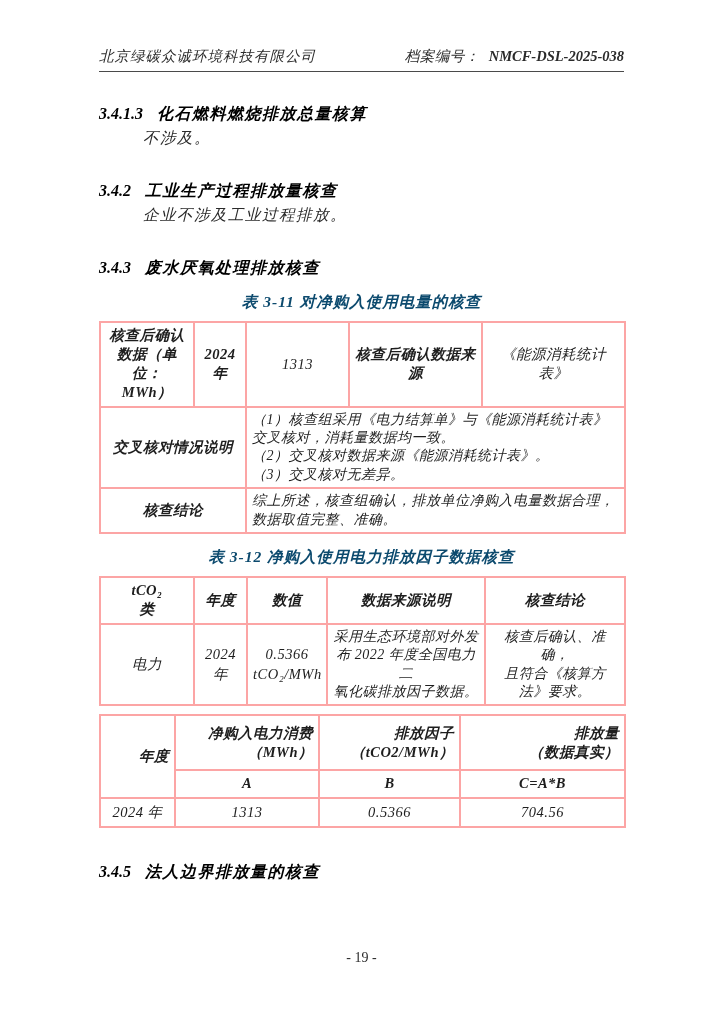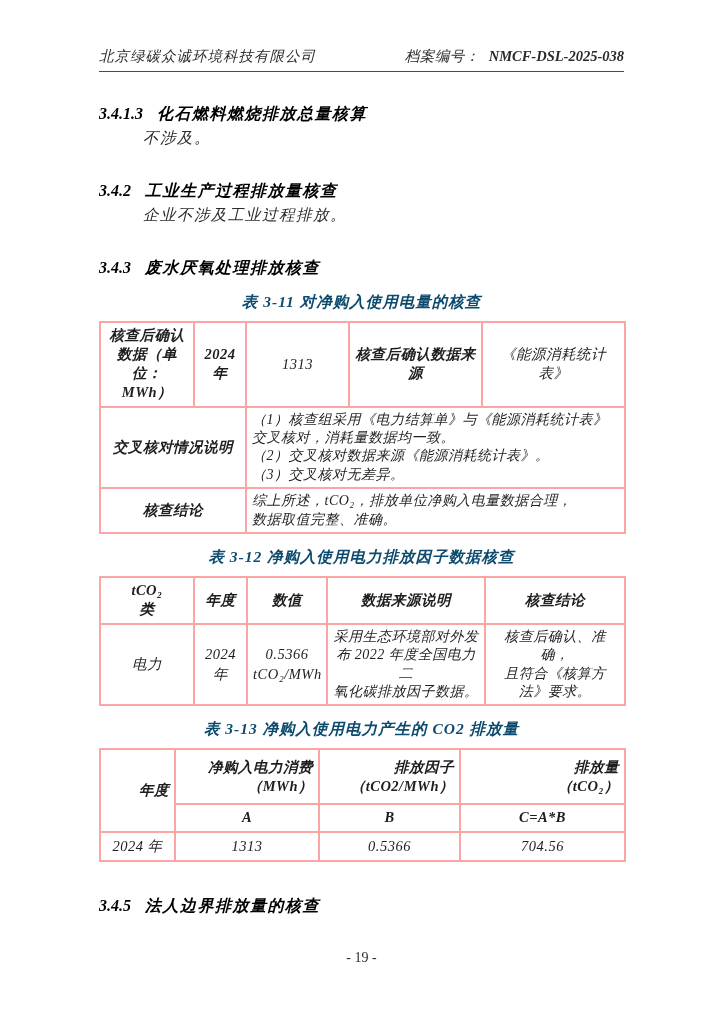--- a/index.html
+++ b/index.html
@@ -147,21 +147,21 @@
     </tr>
     <tr class="t11-r2">
       <td class="bold" colspan="2">交叉核对情况说明</td>
       <td class="preline left small" colspan="3">（1）核查组采用《电力结算单》与《能源消耗统计表》
 交叉核对，消耗量数据均一致。
 （2）交叉核对数据来源《能源消耗统计表》。
 （3）交叉核对无差异。</td>
     </tr>
     <tr class="t11-r3">
       <td class="bold" colspan="2">核查结论</td>
-      <td class="preline left small" colspan="3">综上所述，tCO₂，排放单位净购入电量数据合理，
+      <td class="preline left small" colspan="3">综上所述，核查组确认，排放单位净购入电量数据合理，
 数据取值完整、准确。</td>
     </tr>
   </tbody>
     </table>
 
   <div class="tbl-caption">表 3-12 净购入使用电力排放因子数据核查</div>
   <table>
     <colgroup>
       <col style="width:94px">
         <col style="width:53px">
@@ -187,37 +187,36 @@
       <td class="preline small">采用生态环境部对外发
 布 2022 年度全国电力二
 氧化碳排放因子数据。</td>
       <td class="preline small">核查后确认、准确，
 且符合《核算方
 法》要求。</td>
     </tr>
   </tbody>
     </table>
 
-  <div class="tbl-caption">表 3-13 净购入使用电力产生的 CO2 排放量</div>
   <table>
     <colgroup>
       <col style="width:75px">
         <col style="width:144px">
         <col style="width:141px">
         <col style="width:165px">
     </colgroup>
     <tbody>
         <tr class="t13-r1">
       <td class="bold" rowspan="2">年度</td>
       <td class="bold preline">净购入电力消费
 （MWh）</td>
       <td class="bold preline">排放因子
 （tCO2/MWh）</td>
       <td class="bold preline">排放量
-（tCO₂）</td>
+（数据真实）</td>
     </tr>
     <tr class="t13-r2">
       <td class="bold">A</td>
       <td class="bold">B</td>
       <td class="bold">C=A*B</td>
     </tr>
     <tr class="t13-r3">
       <td>2024 年</td>
       <td>1313</td>
       <td>0.5366</td>

